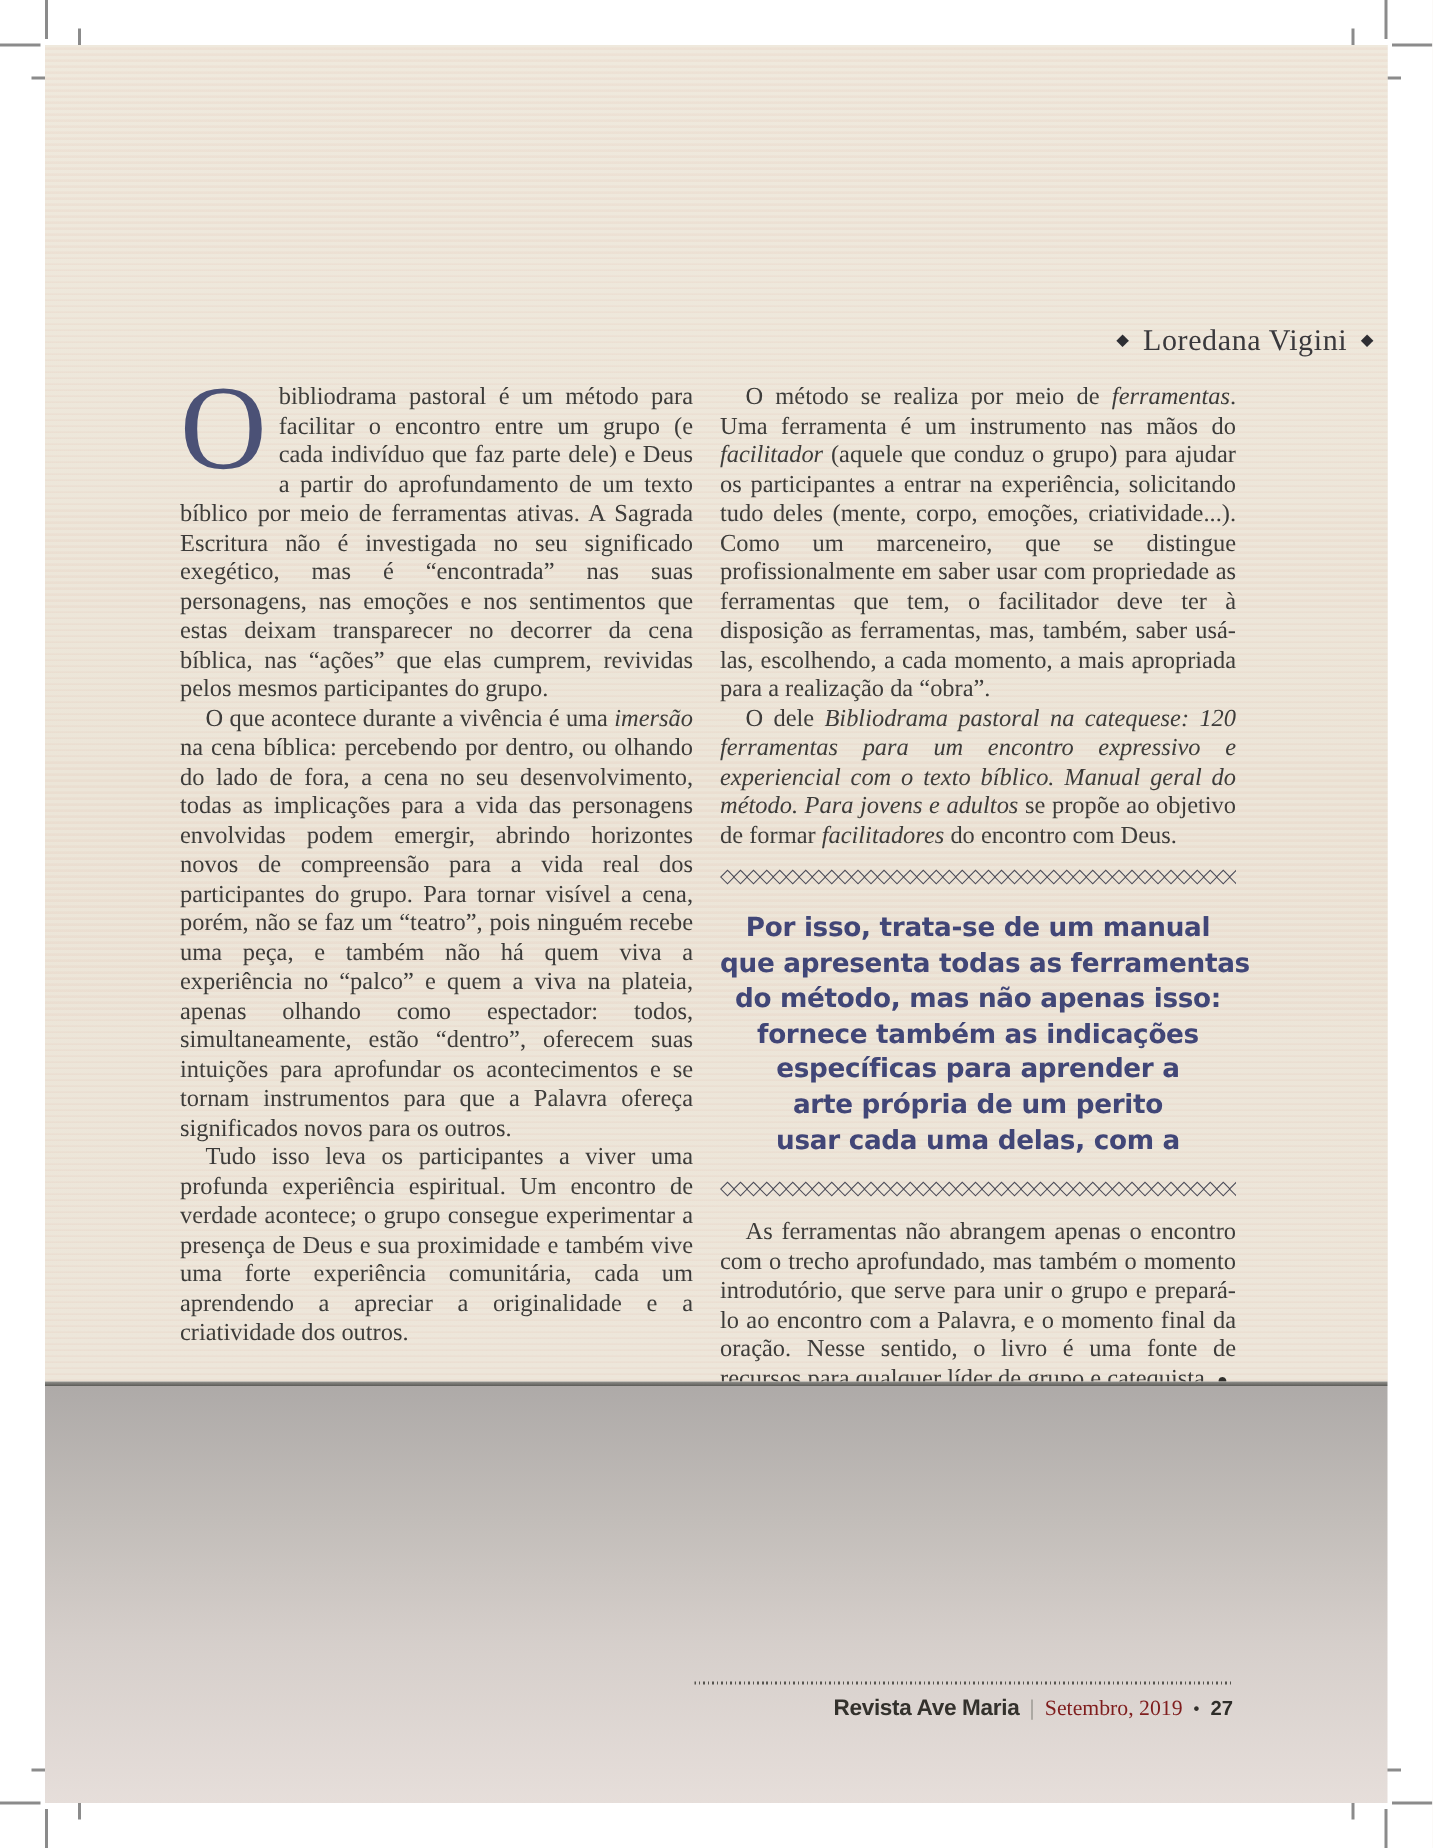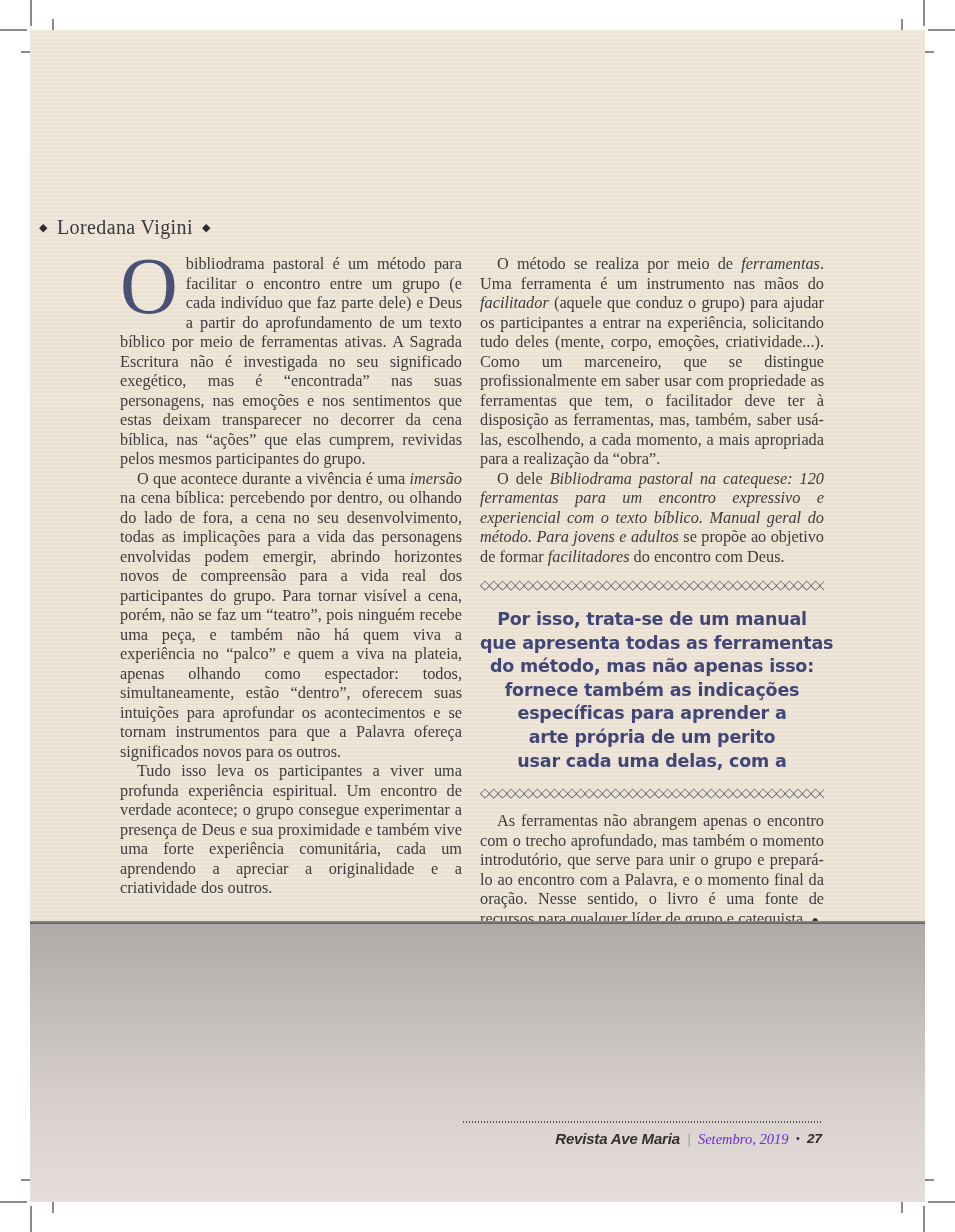--- a/index.html
+++ b/index.html
@@ -16,21 +16,21 @@
          background-image:
            repeating-linear-gradient(0deg, rgba(226,180,163,0.14) 0px, rgba(226,180,163,0.14) 1px, rgba(255,255,255,0) 2px, rgba(255,255,255,0) 4px),
            linear-gradient(180deg, #efe9dd 0%, #ece5d8 55%, #ede6da 100%);
          overflow:hidden;}
   .page-edge{position:absolute;left:30px;top:921px;width:895px;height:3px;
              background:linear-gradient(180deg,#93928e 0%,#5c5b57 100%);}
   .below{position:absolute;left:30px;top:924px;width:895px;height:278px;
          background:linear-gradient(180deg,#aeaaa8 0%,#c2bdb9 32%,#d6cfcb 62%,#e6deda 100%);}
 
   
-  .header-row{position:absolute;left:0;top:186px;width:100%;text-align:left;
+  .header-row{position:absolute;left:0;top:186px;width:100%;text-align:right;
               font-size:20px;letter-spacing:0.4px;color:#39383c;}
   .header-row .deco{font-size:11px;vertical-align:3px;color:#2e2e33;margin:0 9px;}
 
   
   .col{position:absolute;top:224px;}
   .col-left{left:90px;width:342px;}
   .col-right{left:450px;width:344px;}
   p.body{margin:0;text-align:justify;font-size:16.3px;line-height:19.5px;color:#3d3c3a;}
   p.indent{text-indent:17px;}
   .it{font-style:italic;}
@@ -47,25 +47,25 @@
   
   .pullquote{margin:17px 0 14px;text-align:center;font-family:"DejaVu Sans",sans-serif;
              font-weight:bold;font-size:17.5px;line-height:23.6px;letter-spacing:-0.2px;
              color:#414677;}
   .pullquote div{white-space:nowrap;}
 
   
   .footer{position:absolute;left:463px;top:1121px;width:359px;}
   .footer-rule{height:2px;background:repeating-linear-gradient(90deg,#55534e 0 1px,transparent 1px 3px);}
   .footer-text{margin-top:7px;display:flex;justify-content:flex-end;align-items:flex-start;gap:7px;
-               color:#3b3a35;font-size:14.5px;line-height:18px;font-style:italic;}
+               color:#3b3a35;font-size:14.5px;line-height:18px;}
   .brand{font-family:"Liberation Sans",sans-serif;font-weight:bold;font-size:15px;
          letter-spacing:-0.2px;color:#33312c;}
   .divider{color:#8a8881;font-size:15px;}
-  .issue-date{font-family:"Liberation Serif",serif;color:#6d28d9;}
+  .issue-date{font-family:"Liberation Serif",serif;color:#7f1d1d;}
   .dot{color:#33312c;font-size:13px;}
   .page-num{font-family:"Liberation Sans",sans-serif;font-weight:bold;font-size:13.5px;color:#2e2d29;}
 </style>
 </head>
 <body>
 
 <div class="canvas">
 
   <div class="crop" style="left:30px;top:0;width:2px;height:26px;"></div>
   <div class="crop" style="left:0;top:29px;width:27px;height:2px;"></div>

